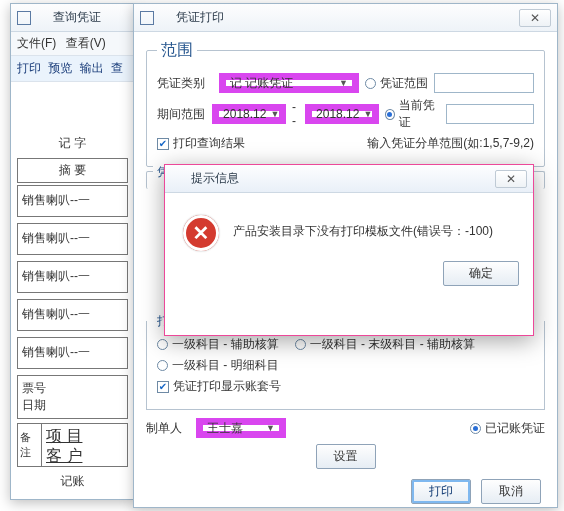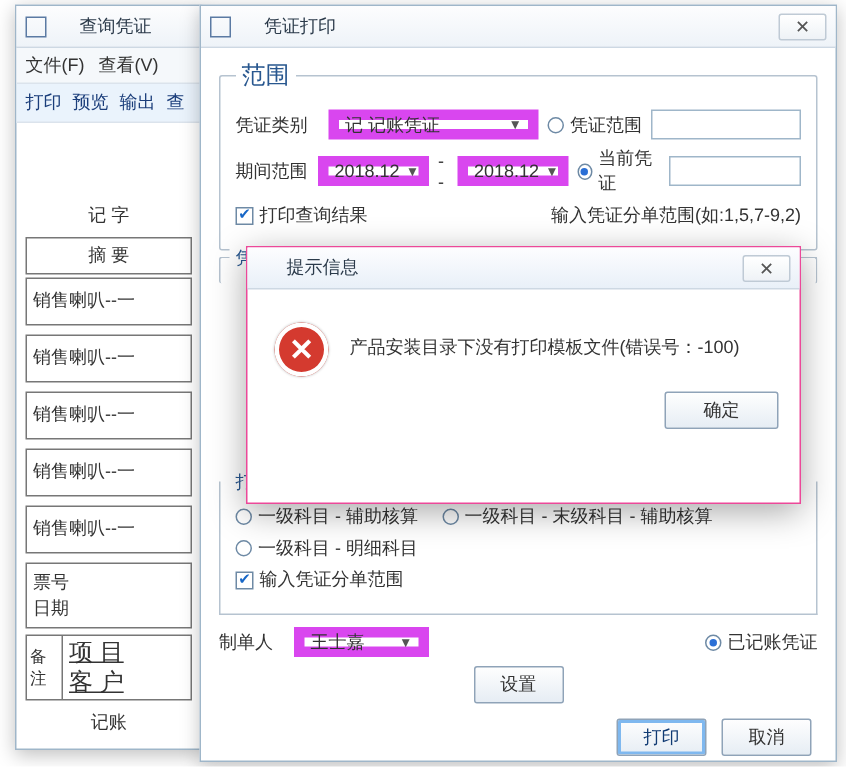--- a/index.html
+++ b/index.html
@@ -307,21 +307,21 @@
       </div>
       <div class="row">
         <span class="radio">
           <span class="dot"></span>
             <span>一级科目 - 明细科目</span>
         </span>
       </div>
       <div class="row">
         <span class="check sel">
           <span class="box"></span>
-            <span>输入凭证分单范围</span>
+            <span>凭证打印显示账套号</span>
         </span>
       </div>
     </div>
 
     <div class="row" style="margin-top:8px">
       <span style="width:44px">制单人</span>
       <span class="combo" style="min-width:90px">
         <span>王士嘉</span>
         <span class="arrow">▼</span>
       </span>

